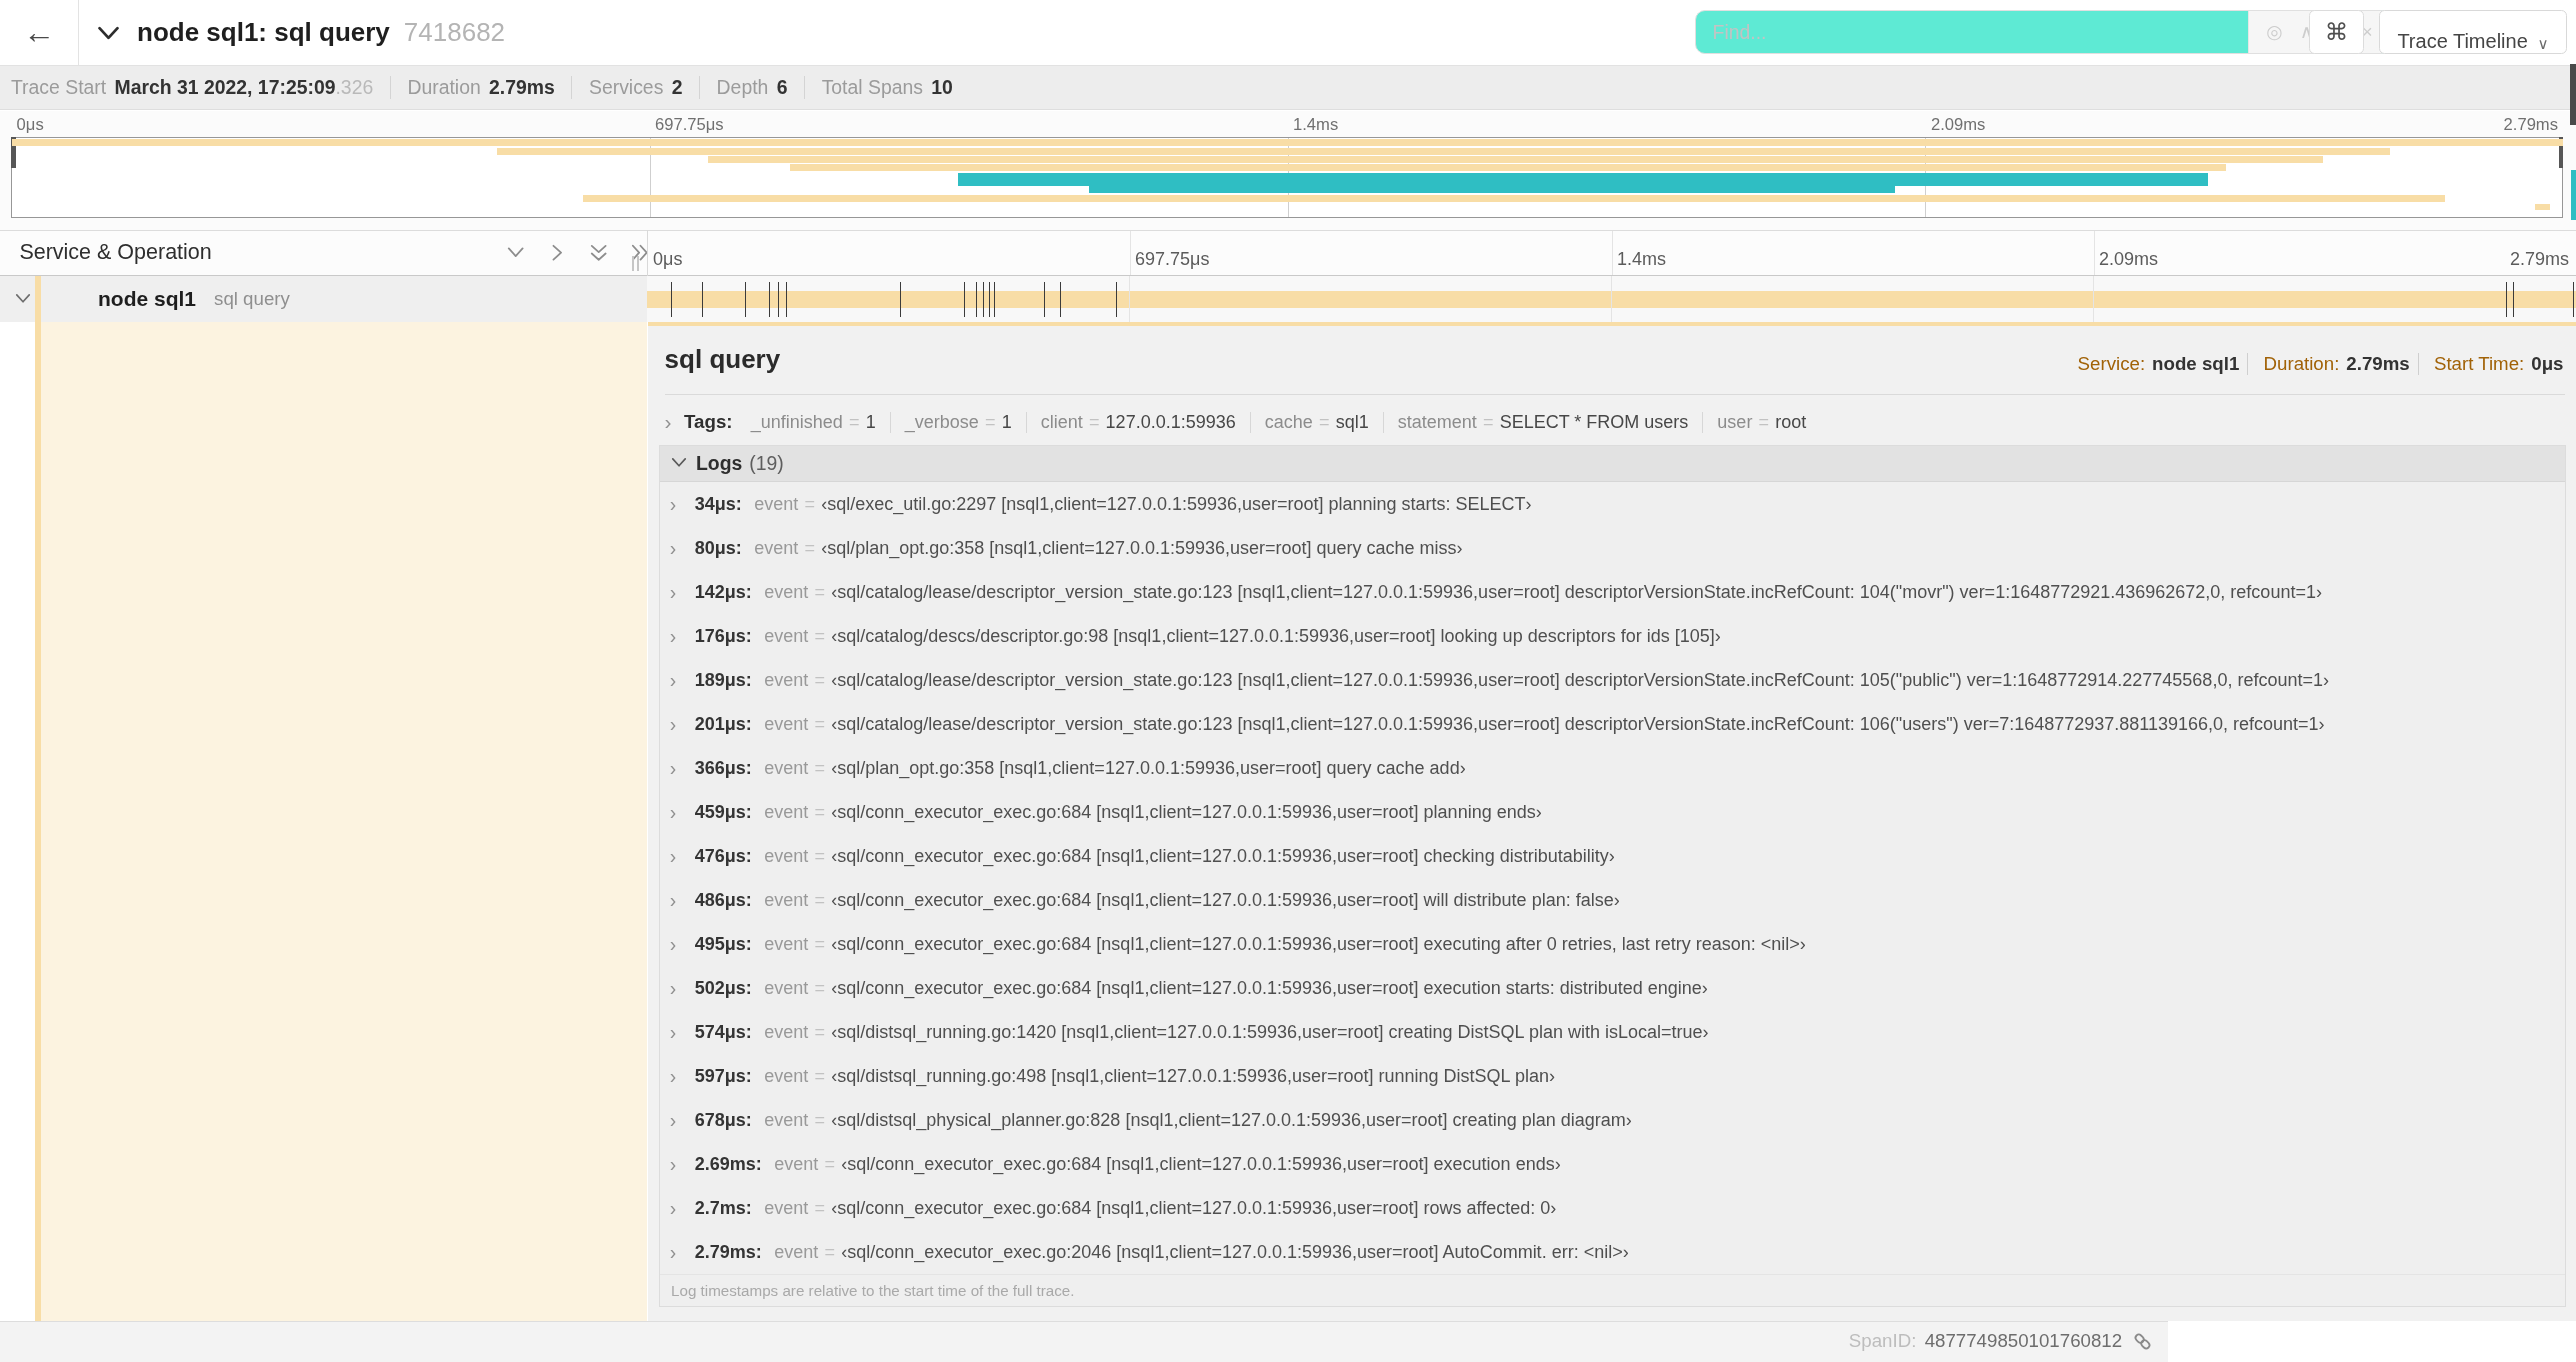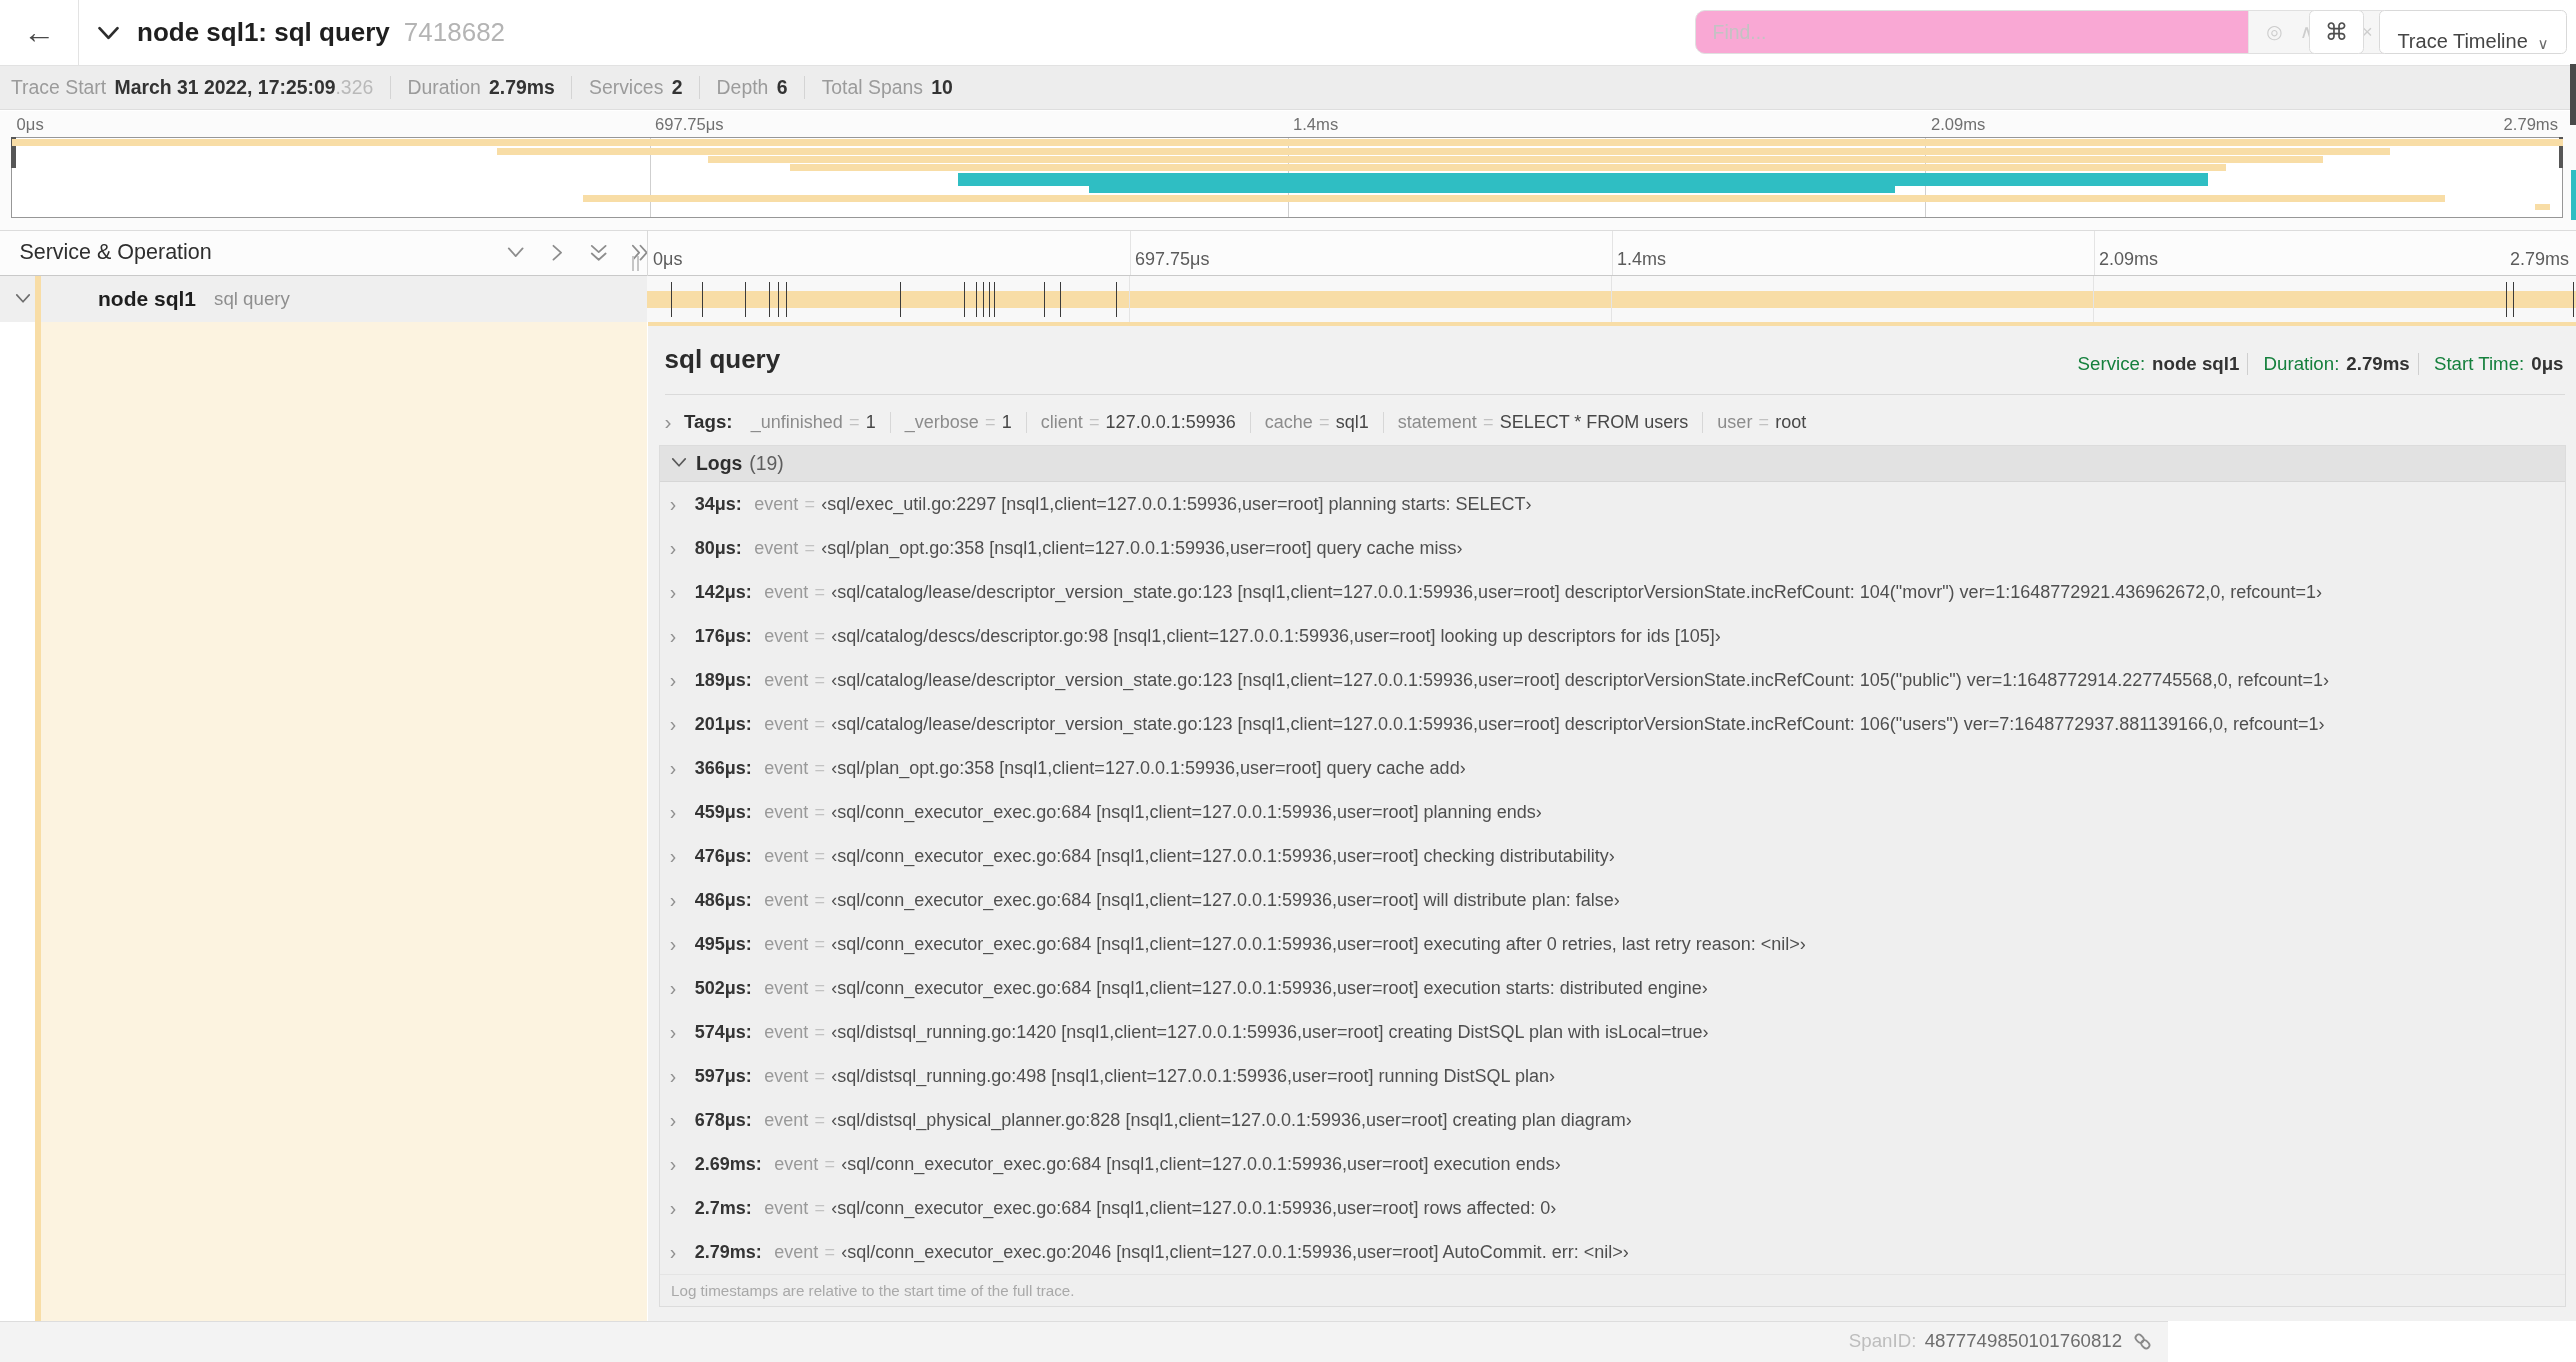--- a/index.html
+++ b/index.html
@@ -4,21 +4,21 @@
 <style>
   html,body{margin:0;padding:0;background:#fff}
   #app{position:relative;width:2576px;height:1363px;font-family:"Liberation Sans",sans-serif;overflow:hidden;background:#fff;color:#333}
 
   
   #topbar{position:absolute;left:0;top:0;width:2576px;height:66px;background:#fff;border-bottom:0.7px solid #e2e2e2;box-sizing:border-box}
   #back-btn{position:absolute;left:0;top:0;width:78px;height:65px;border-right:0.7px solid #e3e3e3;display:flex;align-items:center;justify-content:center;font-size:32px;color:#4a4a4a;cursor:pointer}
   #title-chev{position:absolute;left:96px;top:23.5px}
   #page-title{position:absolute;left:137px;top:16.6px;font-size:26px;font-weight:bold;color:#1f1f1f;white-space:nowrap}
   #trace-id{font-weight:normal;color:#b4b4b4;margin-left:14px}
-  #find-group{position:absolute;left:1695px;top:10.4px;width:696px;height:44px;border:0.7px solid #e0e0e0;border-radius:10px;background:#f9a8d4;display:flex;overflow:hidden;box-sizing:border-box}
+  #find-group{position:absolute;left:1695px;top:10.4px;width:696px;height:44px;border:0.7px solid #e0e0e0;border-radius:10px;background:#5eead4;display:flex;overflow:hidden;box-sizing:border-box}
   #find-input{flex:1;border:0;outline:none;padding:0 16.6px;font-size:19.4px;font-family:inherit;color:#444;background:transparent}
   #find-input::placeholder{color:#c3c3c3}
   #find-suffix{width:141px;background:#f6f6f6;border-left:0.7px solid #e6e6e6;display:flex;align-items:center;justify-content:space-evenly;color:#cdcdcd;font-size:18.7px}
   #find-suffix span{cursor:pointer}
   #cmd-btn{position:absolute;left:2309px;top:10.4px;width:55px;height:44px;border:0.7px solid #dcdcdc;border-radius:5.5px;display:flex;align-items:center;justify-content:center;font-size:23.5px;color:#4f4f4f;background:#fff;cursor:pointer;box-sizing:border-box}
   #tt-btn{position:absolute;left:2379px;top:10.4px;width:188px;height:44px;border:0.7px solid #d9d9d9;border-radius:5.5px;background:#fff;display:flex;align-items:flex-end;justify-content:center;gap:9.7px;font-size:20px;color:#454545;cursor:pointer;box-sizing:border-box}
   #tt-caret{font-size:15.2px;color:#6b6b6b}
 
   
   #summary{position:absolute;left:0;top:66px;width:2576px;height:44px;background:#ededed;border-bottom:0.7px solid #dedede;display:flex;align-items:center;padding-left:11px;box-sizing:border-box}
@@ -67,21 +67,21 @@
   #left-stripe{position:absolute;left:35px;top:0;width:6.2px;height:999px}
   #left-cream{position:absolute;left:41px;top:0;width:606px;height:999px}
 
   
   #detail{position:absolute;left:648px;top:322px;width:1928px;height:999px;background:#f1f1f1;box-sizing:border-box}
   #detail-accent{position:absolute;left:0;top:0;width:1928px;height:4.2px}
   #d-title{position:absolute;left:16.6px;top:22px;font-size:26px;font-weight:600;color:#2b2b2b}
   #d-meta{position:absolute;right:12.5px;top:30.5px;display:flex;align-items:center;font-size:18.7px;white-space:nowrap}
   .meta-pair{display:flex;align-items:center}
   .meta-pair+.meta-pair{border-left:0.7px solid #cfcfcf;margin-left:8px;padding-left:15.2px}
-  .meta-lbl{color:#15803d;margin-right:7px}
+  .meta-lbl{color:#a16207;margin-right:7px}
   .meta-val{font-weight:bold;color:#333}
   #d-divider{position:absolute;left:16.6px;right:11px;top:72px;height:0.7px;background:#dadada}
   #tags-row{position:absolute;left:16.6px;top:84px;right:11px;height:32px;display:flex;align-items:center;font-size:18px;white-space:nowrap;cursor:pointer}
   .chev-glyph{color:#8f8f8f;font-size:21px;margin-right:12.5px}
   #tags-label{font-weight:bold;color:#2f2f2f;font-size:18.7px;margin-right:4.2px}
   #tags-list{display:flex;align-items:center}
   .tag-item{display:flex;align-items:center;margin-left:14px}
   .tag-item+.tag-item{border-left:0.7px solid #d7d7d7;padding-left:14px}
   .tag-key{color:#8c8c8c}
   .tag-eq{color:#c2c2c2;margin:0 6.2px}

